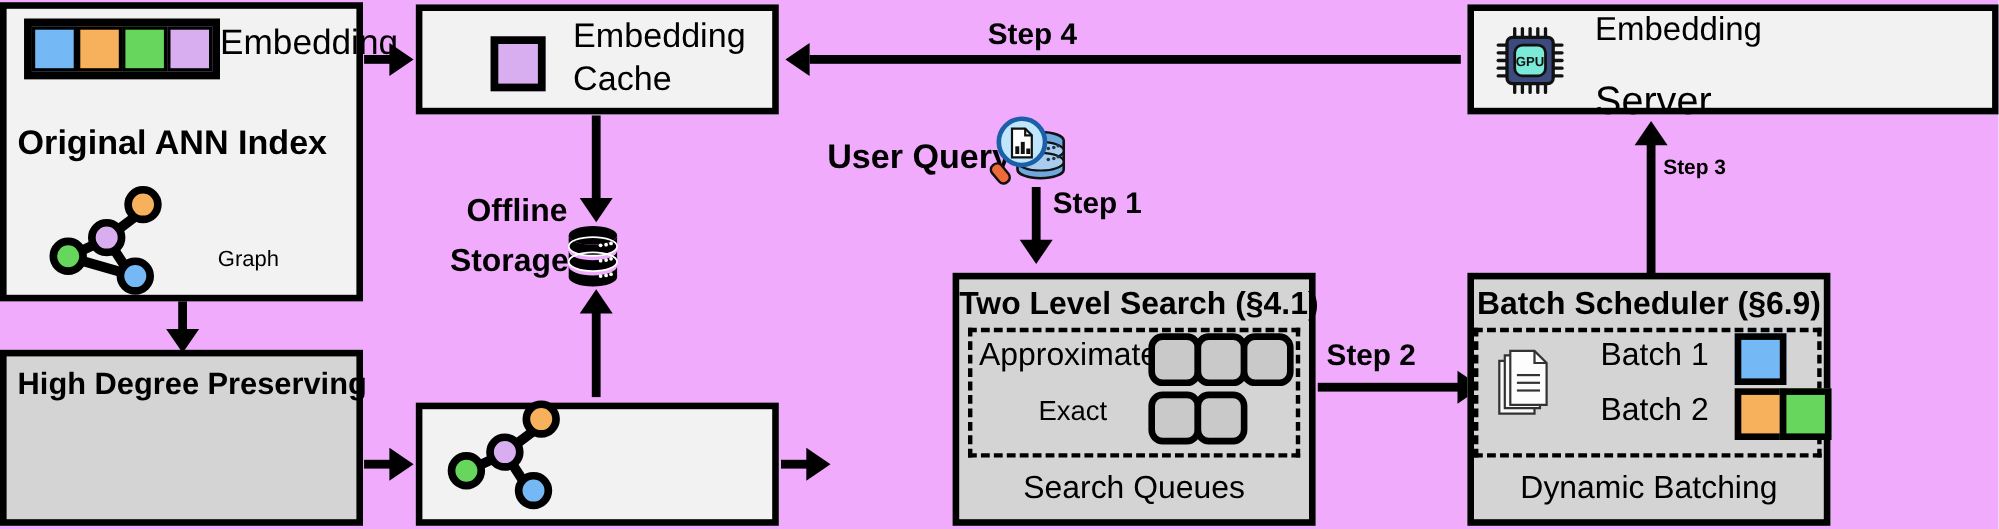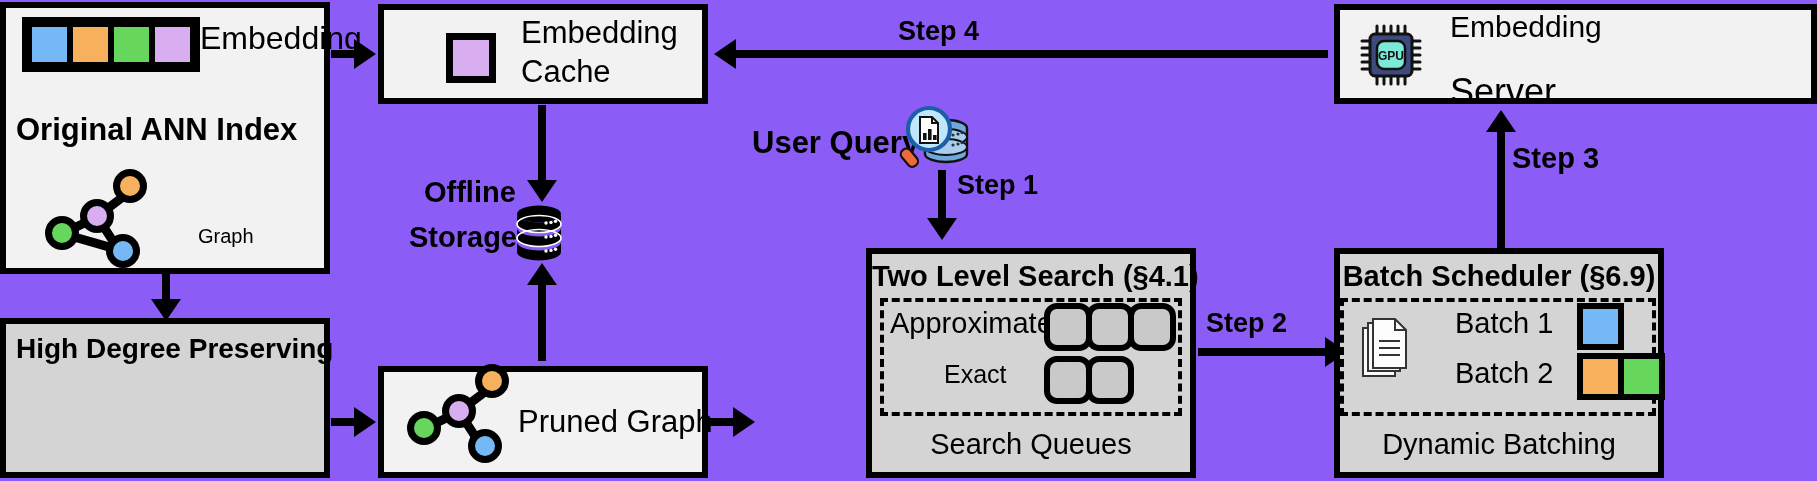--- a/index.html
+++ b/index.html
@@ -2,21 +2,21 @@
 <html><head>
 <meta charset="utf-8">
 <style>
   * { box-sizing: border-box; margin: 0; padding: 0; }
   html, body {
     width: 1817px; height: 481px;
     background: #ffffff;
     font-family: "Liberation Sans", sans-serif;
     overflow: hidden;
   }
-  #stage { position: relative; width: 1817px; height: 481px; background:#8b5cf6; }
+  #stage { position: relative; width: 1817px; height: 481px; background:#f0abfc; }
 
   .box {
     position: absolute;
     border: 6px solid #000;
     background: #f2f2f2;
     display: flex;
     align-items: center;
   }
   .box.gray { background: #d4d4d4; }
 
@@ -139,21 +139,20 @@
   <div class="graph" style="left:378px; top:366px; width:330px; height:112px;">
     <div class="edge" style="left:46px; top:58px; width:40px; transform: rotate(-25deg);"></div>
     <div class="edge" style="left:81px; top:41px; width:40px; transform: rotate(-37deg);"></div>
     <div class="edge" style="left:81px; top:41px; width:42px; transform: rotate(57deg);"></div>
     <div class="node" style="left:97px; top:-2px; width:34px; height:34px; background:#f7b05c;"></div>
     <div class="node" style="left:64px; top:28px; width:34px; height:34px; background:#d9aef0;"></div>
     <div class="node" style="left:29px; top:45px; width:34px; height:34px; background:#66d65c;"></div>
     <div class="node" style="left:90px; top:63px; width:34px; height:34px; background:#74b9f5;"></div>
   </div>
 
-  <div class="lbl" style="left:518px; top:405px; font-size:31px;">Pruned Graph</div>
 
   <div class="arrow-h" style="left:331px; top:418px; width:26px;"></div>
   <div class="head right" style="left:354px; top:407px;"></div>
 
   <div class="arrow-h" style="left:710px; top:418px; width:26px;"></div>
   <div class="head right" style="left:733px; top:407px;"></div>
 
   <div class="lbl bold" style="left:752px; top:126px; font-size:31px;">User Query</div>
 
   <div style="position:absolute; left:902px; top:104px;">
@@ -237,21 +236,21 @@
   <div class="lbl" style="left:1455px; top:357px; font-size:29px;">Batch 2</div>
   <div class="brow" style="left:1577px; top:353px;">
     <div class="bsq" style="background:#f7b05c;"></div>
     <div class="bsq" style="background:#66d65c;"></div>
   </div>
 
   <div class="lbl" style="left:1340px; top:428px; width:318px; text-align:center; font-size:29px;">Dynamic Batching</div>
 
   <div class="arrow-v" style="left:1497px; top:130px; height:120px;"></div>
   <div class="head up" style="left:1486px; top:110px;"></div>
-  <div class="lbl bold" style="left:1512px; top:142px; font-size:29px;">Step 3</div>
+  <div class="lbl bold" style="left:1512px; top:142px; font-size:19px;">Step 3</div>
 
   <div class="box" style="left:1334px; top:4px; width:483px; height:100px;"></div>
 
   <div style="position:absolute; left:1360px; top:24px;">
     <svg width="62" height="62" viewBox="0 0 62 62">
       <g stroke="#111" stroke-width="3" stroke-linecap="round">
         <line x1="17" y1="2" x2="17" y2="11"></line>
           <line x1="24" y1="2" x2="24" y2="11"></line>
         <line x1="31" y1="2" x2="31" y2="11"></line>
           <line x1="38" y1="2" x2="38" y2="11"></line>

